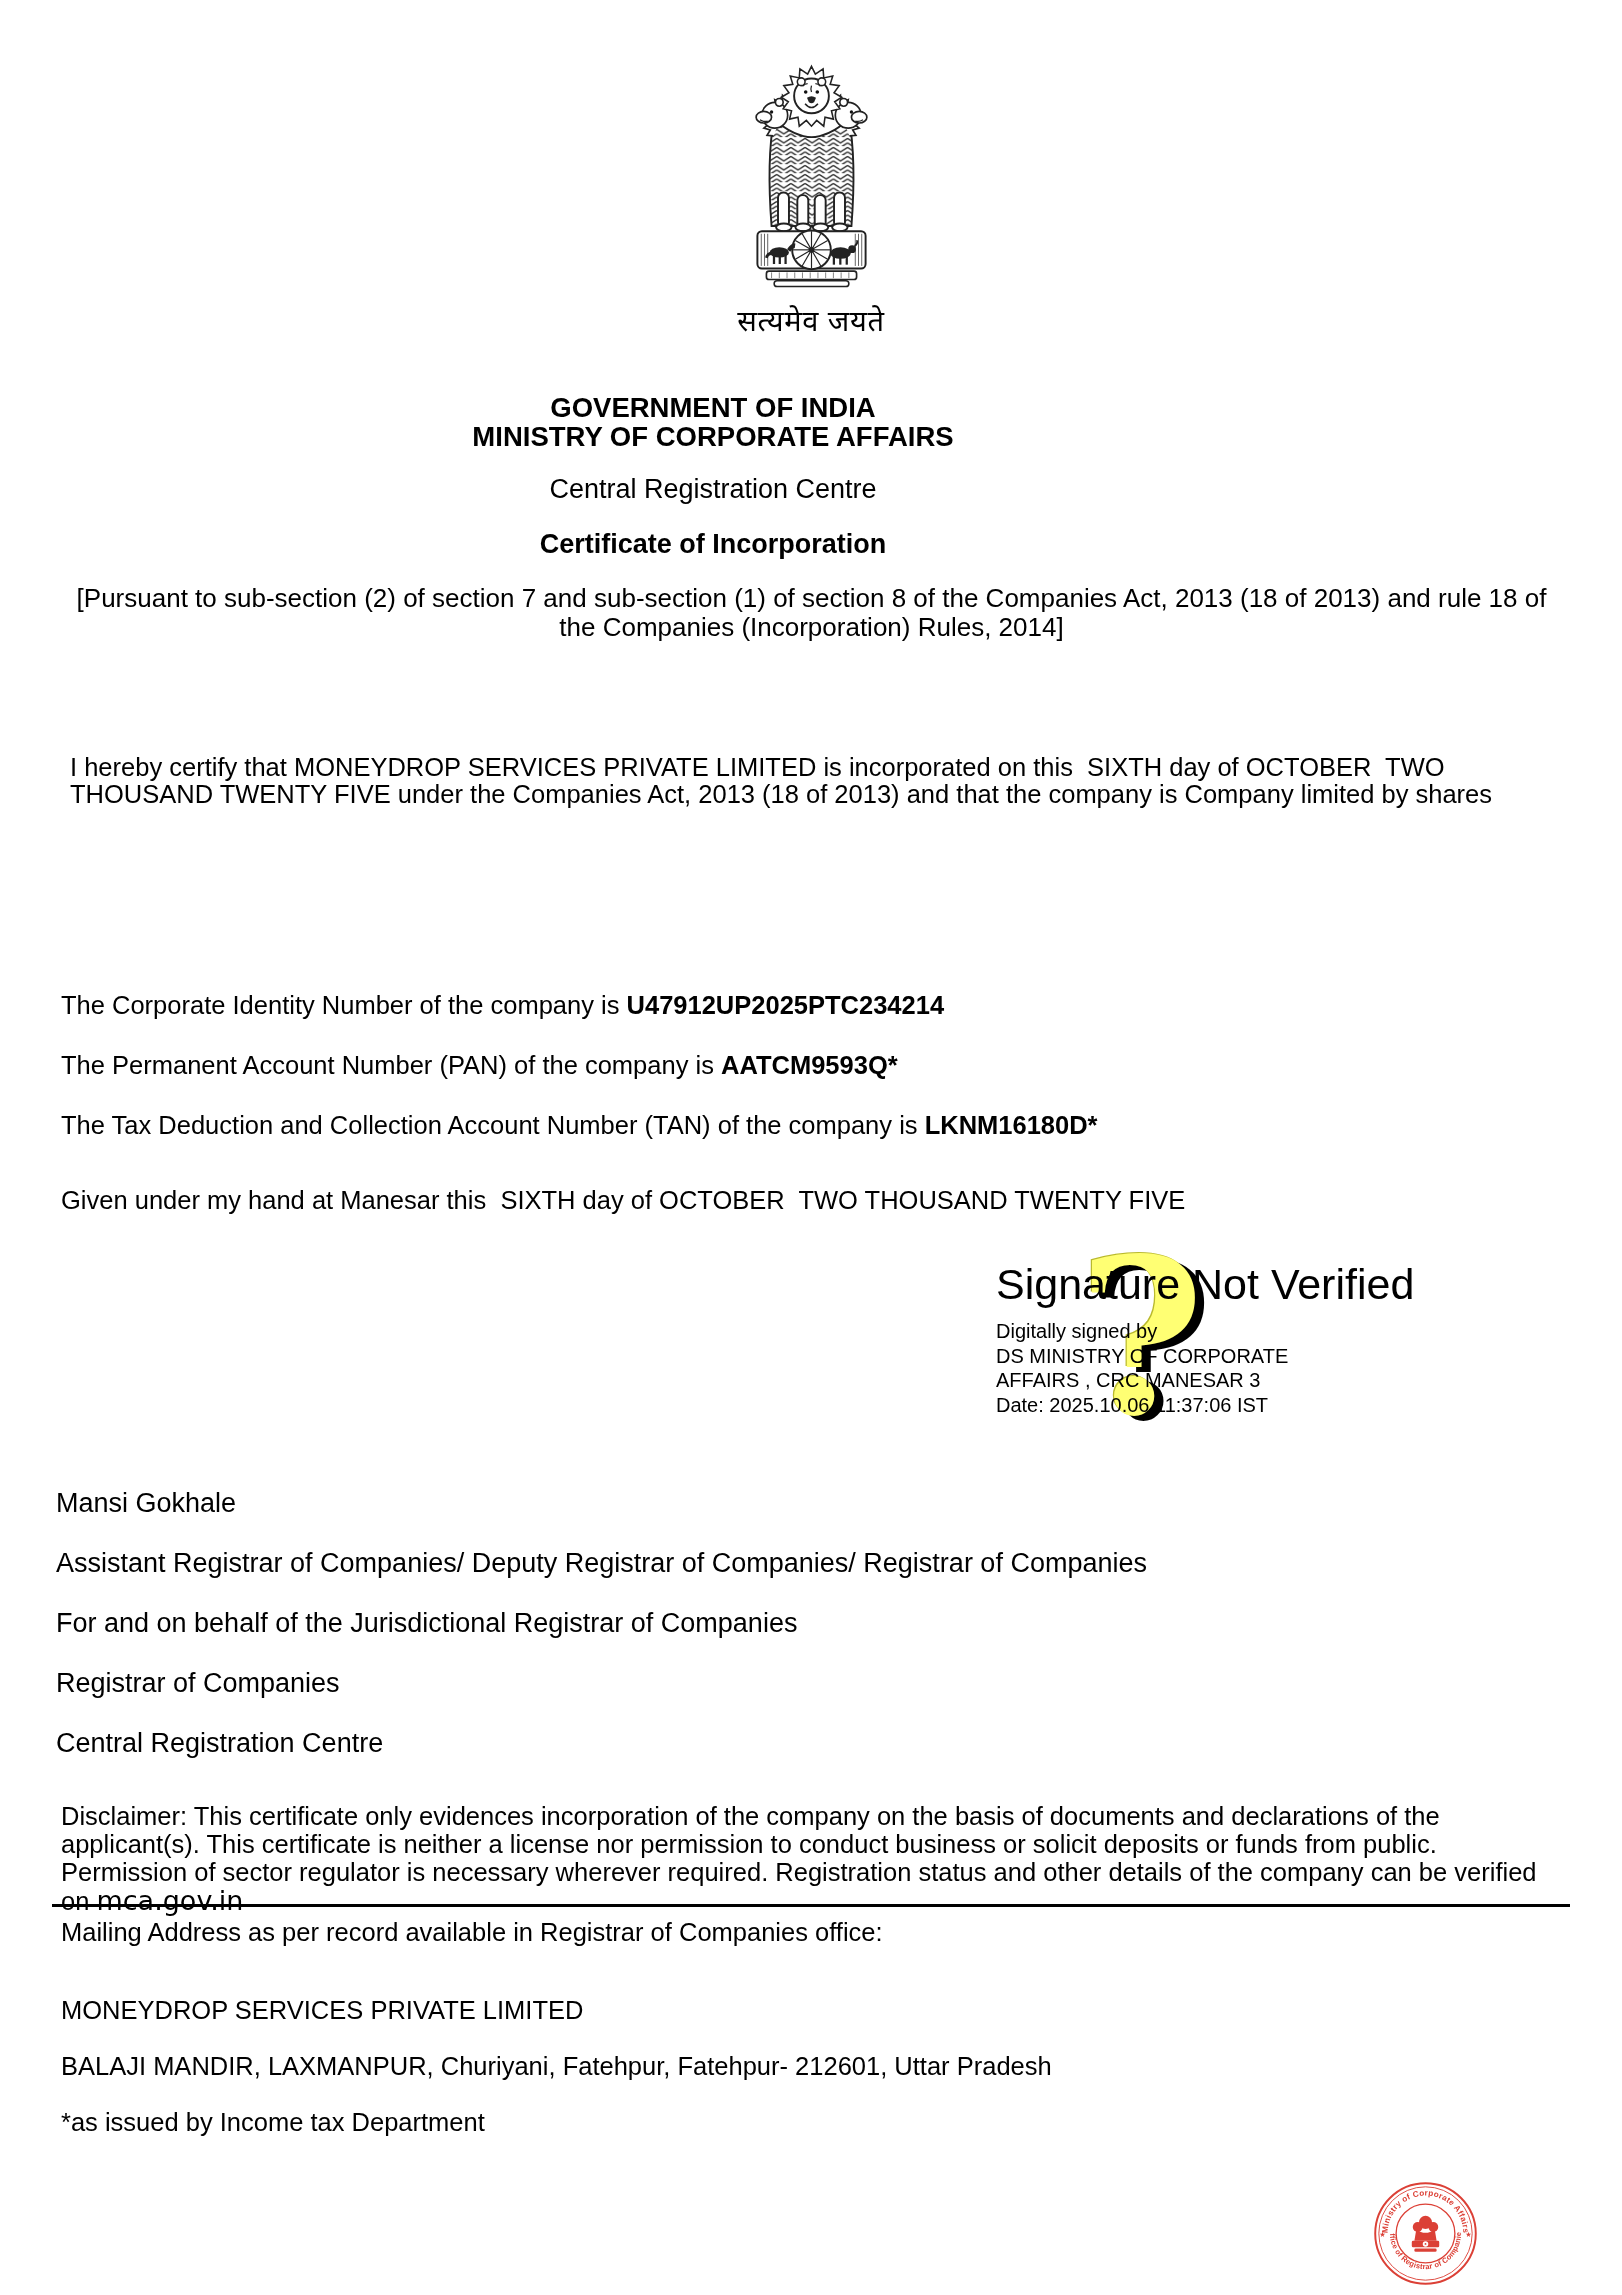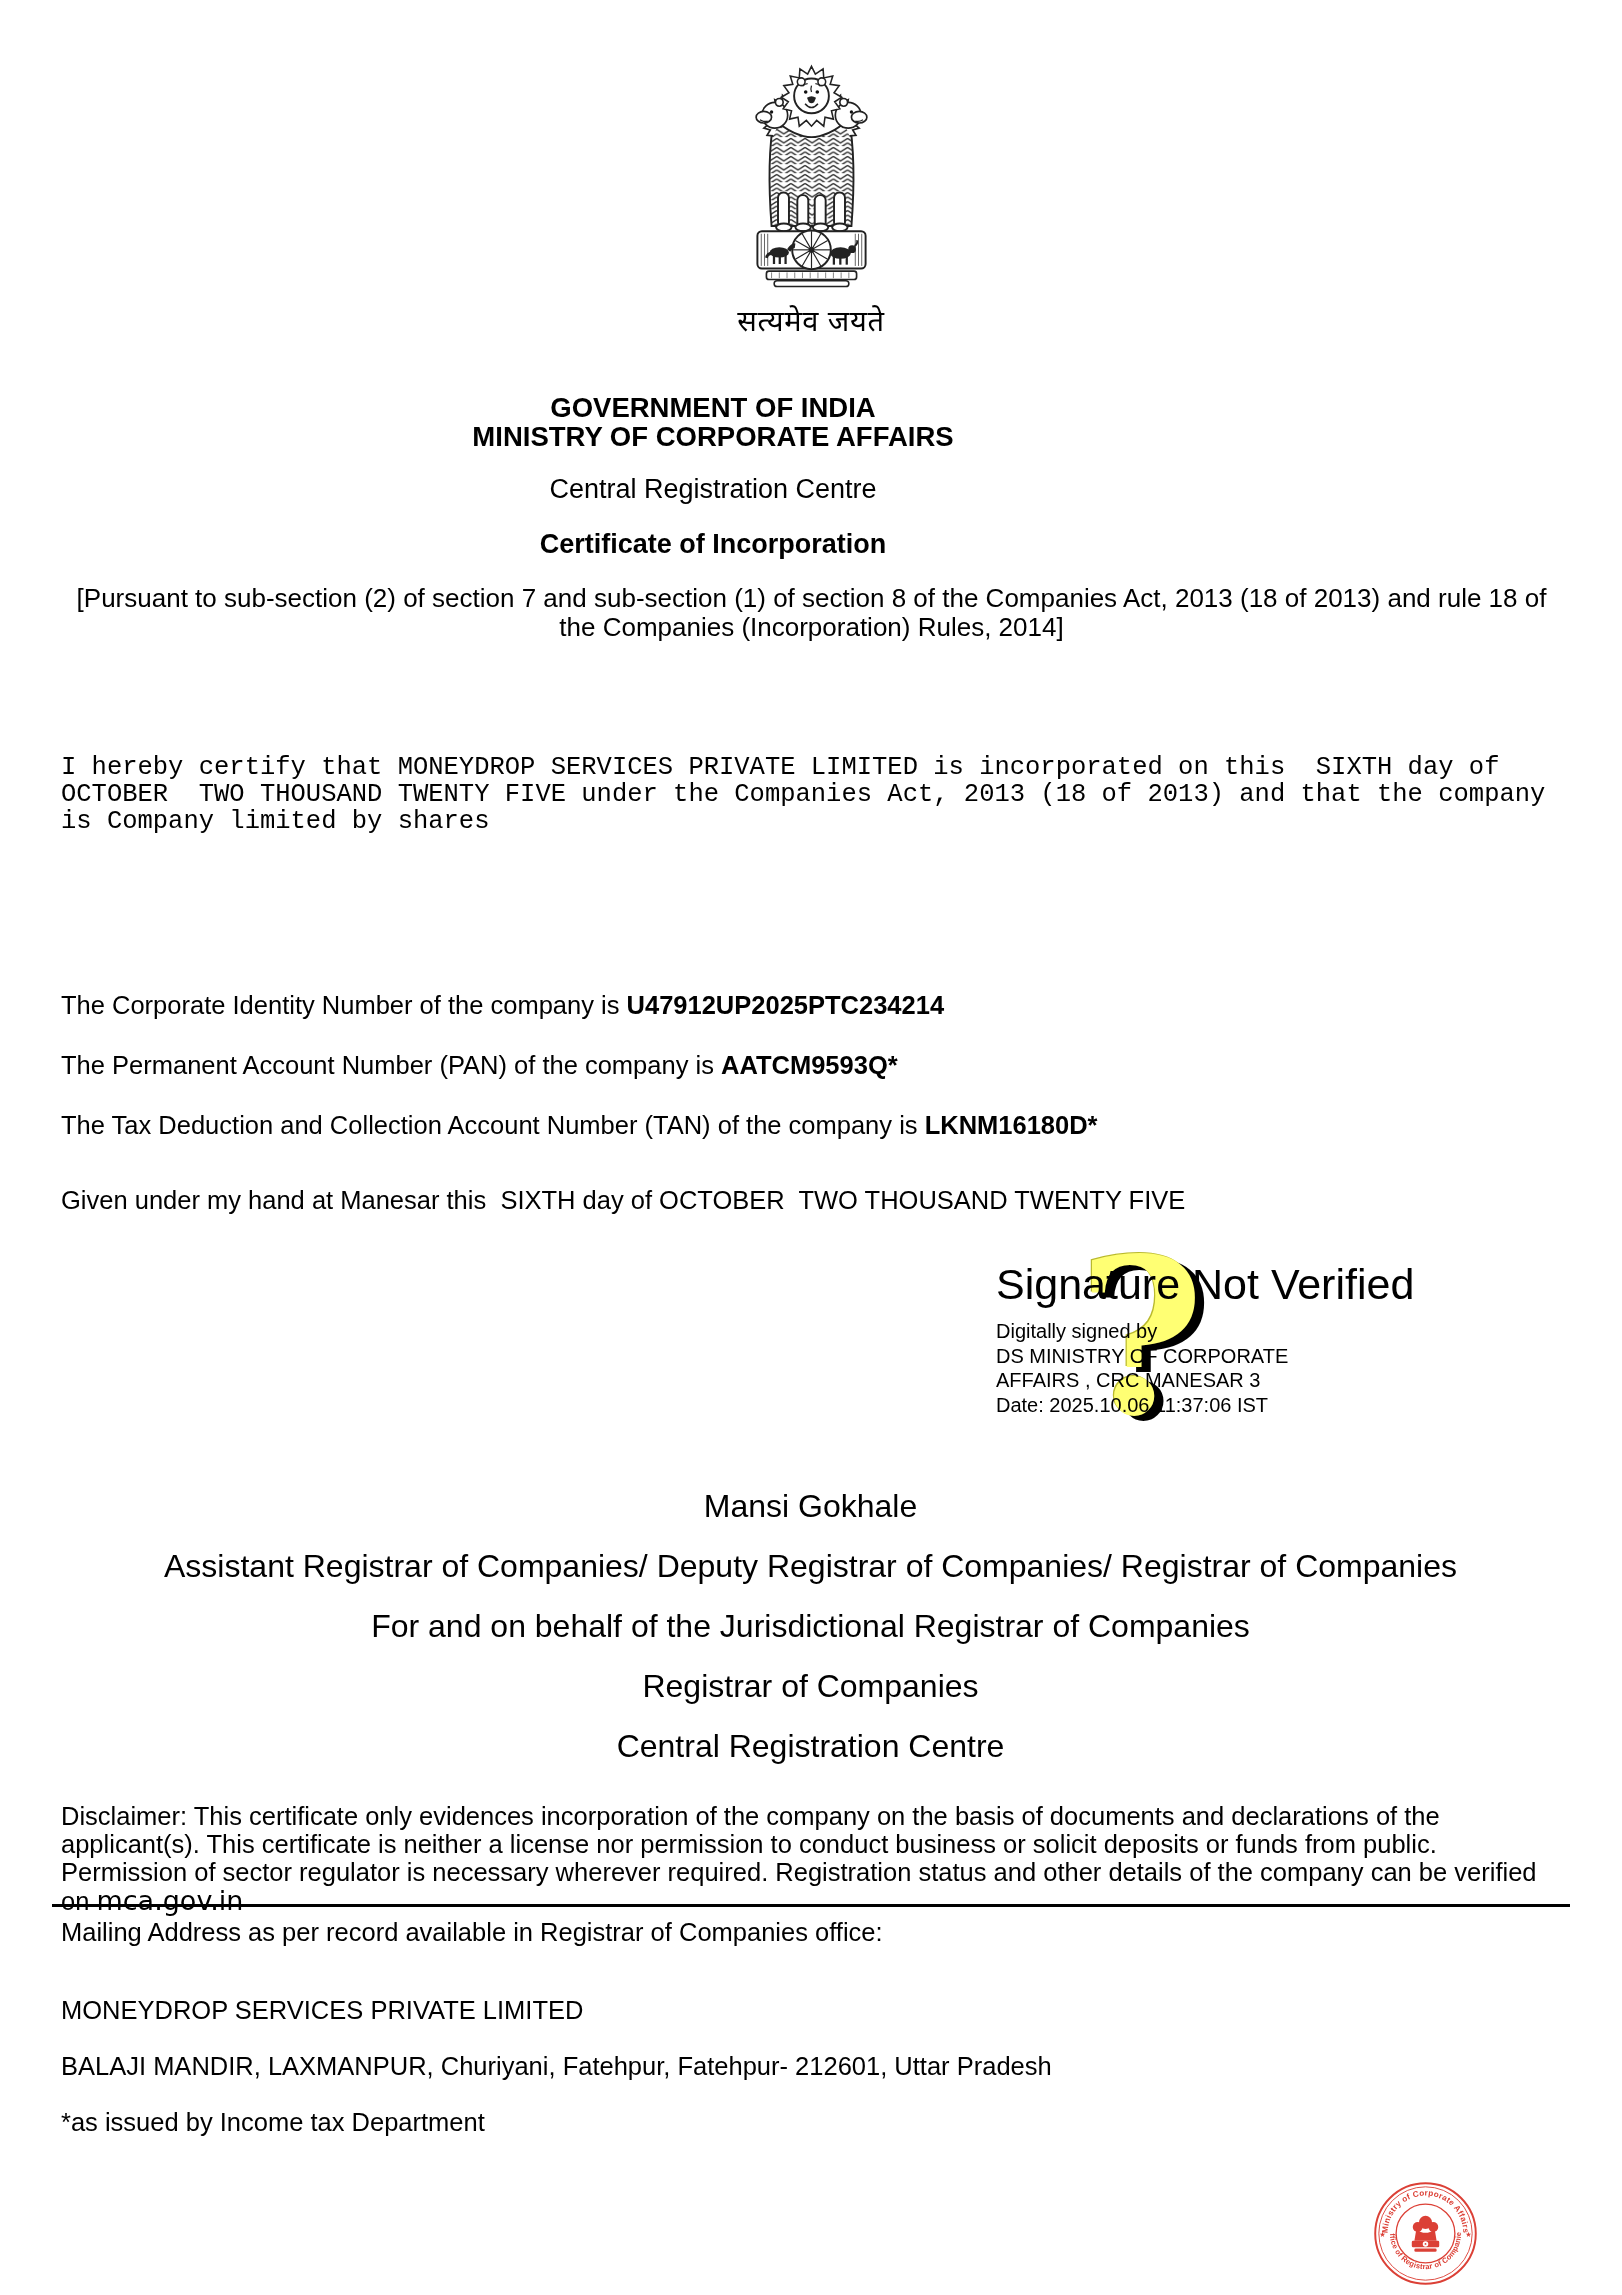--- a/index.html
+++ b/index.html
@@ -20,37 +20,37 @@
   
   .emblem-wrap{left:731px;top:56px;width:160px;text-align:center;}
   .motto{font-size:29px;margin-top:5.2px;letter-spacing:0.7px;}
 
   
   .h-bold{font-size:27.5px;font-weight:bold;}
   .h-reg{font-size:27px;}
   .pursuant{font-size:26px;line-height:1.1;left:56px;width:1511px;text-align:center;}
 
   
-  .para{left:61px;width:1505px;font-family:Liberation Mono, monospace;}
+  .para{left:70px;width:1505px;}
   .line{left:61px;width:1505px;}
 
   
   .sig-status{left:996px;top:1260px;font-size:43px;z-index:3;}
   .sig-details{left:996px;top:1319px;font-size:20px;line-height:1.23;z-index:3;}
   .qmark{
     left:1078px;top:1229px;z-index:2;
     font-family:"DejaVu Serif",serif;
     font-weight:bold;
     font-size:216px;line-height:1;
     color:#ffff73;
     text-shadow:9.2px 5.2px 0 #000000, -1.3px -1.3px 0 #b9b92e;
   }
 
   
-  .right-line{left:56px;width:1509px;text-align:center;font-size:32px;}
+  .right-line{left:56px;width:1509px;text-align:left;font-size:27px;}
 
   
   .disclaimer{left:61px;top:1802px;width:1506px;font-size:25.5px;line-height:1.1;}
   .mca{font-family:"DejaVu Sans",sans-serif;font-size:27px;}
   .rule{left:52px;top:1904px;width:1518px;height:3.3px;background:#000;}
   .seal-wrap{left:1370px;top:2178px;width:111px;height:111px;}
 </style>
 </head>
 <body>
 

